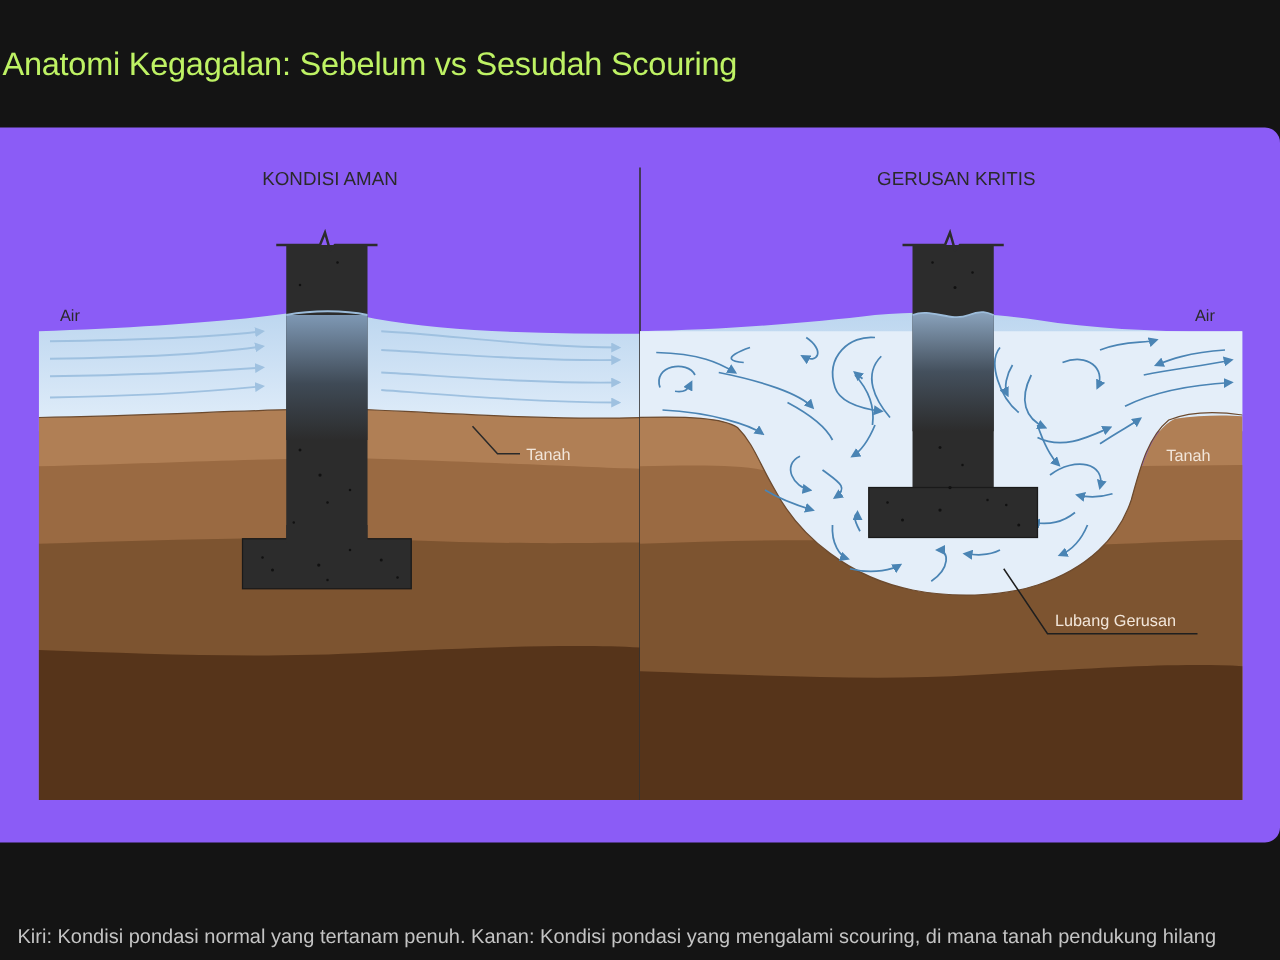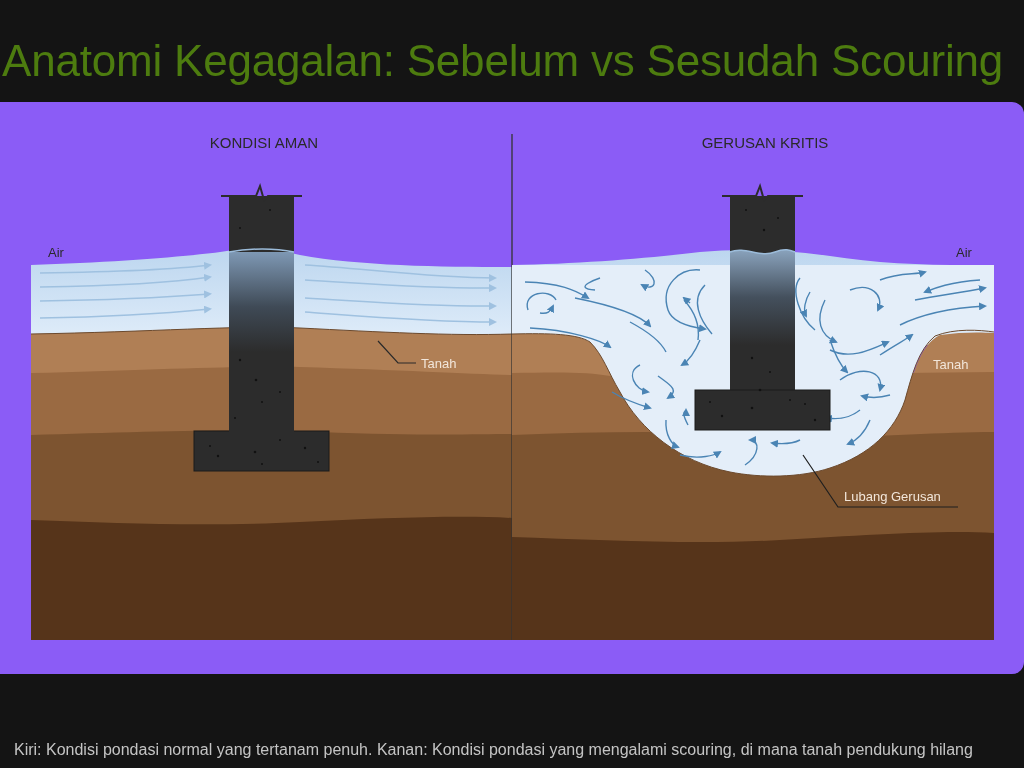--- a/index.html
+++ b/index.html
@@ -4,21 +4,21 @@
 <style>
   html, body { margin:0; padding:0; }
   body {
     width:1024px; height:768px; overflow:hidden;
     background:#141414;
     font-family:"Liberation Sans", "DejaVu Sans", sans-serif;
     position:relative;
   }
   .page-title {
     position:absolute; left:2px; top:36px;
-    font-size:44px; color:#4d7c0f; font-weight:400;
+    font-size:26px; color:#bef264; font-weight:400;
     letter-spacing:-0.2px; white-space:nowrap;
   }
   .card {
     position:absolute; left:0; top:102px; width:1024px; height:572px;
     background:#8b5cf6; border-radius:0 12px 12px 0; overflow:hidden;
   }
   .card svg { position:absolute; left:0; top:0; }
   .caption {
     position:absolute; left:14px; top:696px; width:990px;
     font-size:16px; line-height:27px; color:#c4c4c4;margin-top:40px;

